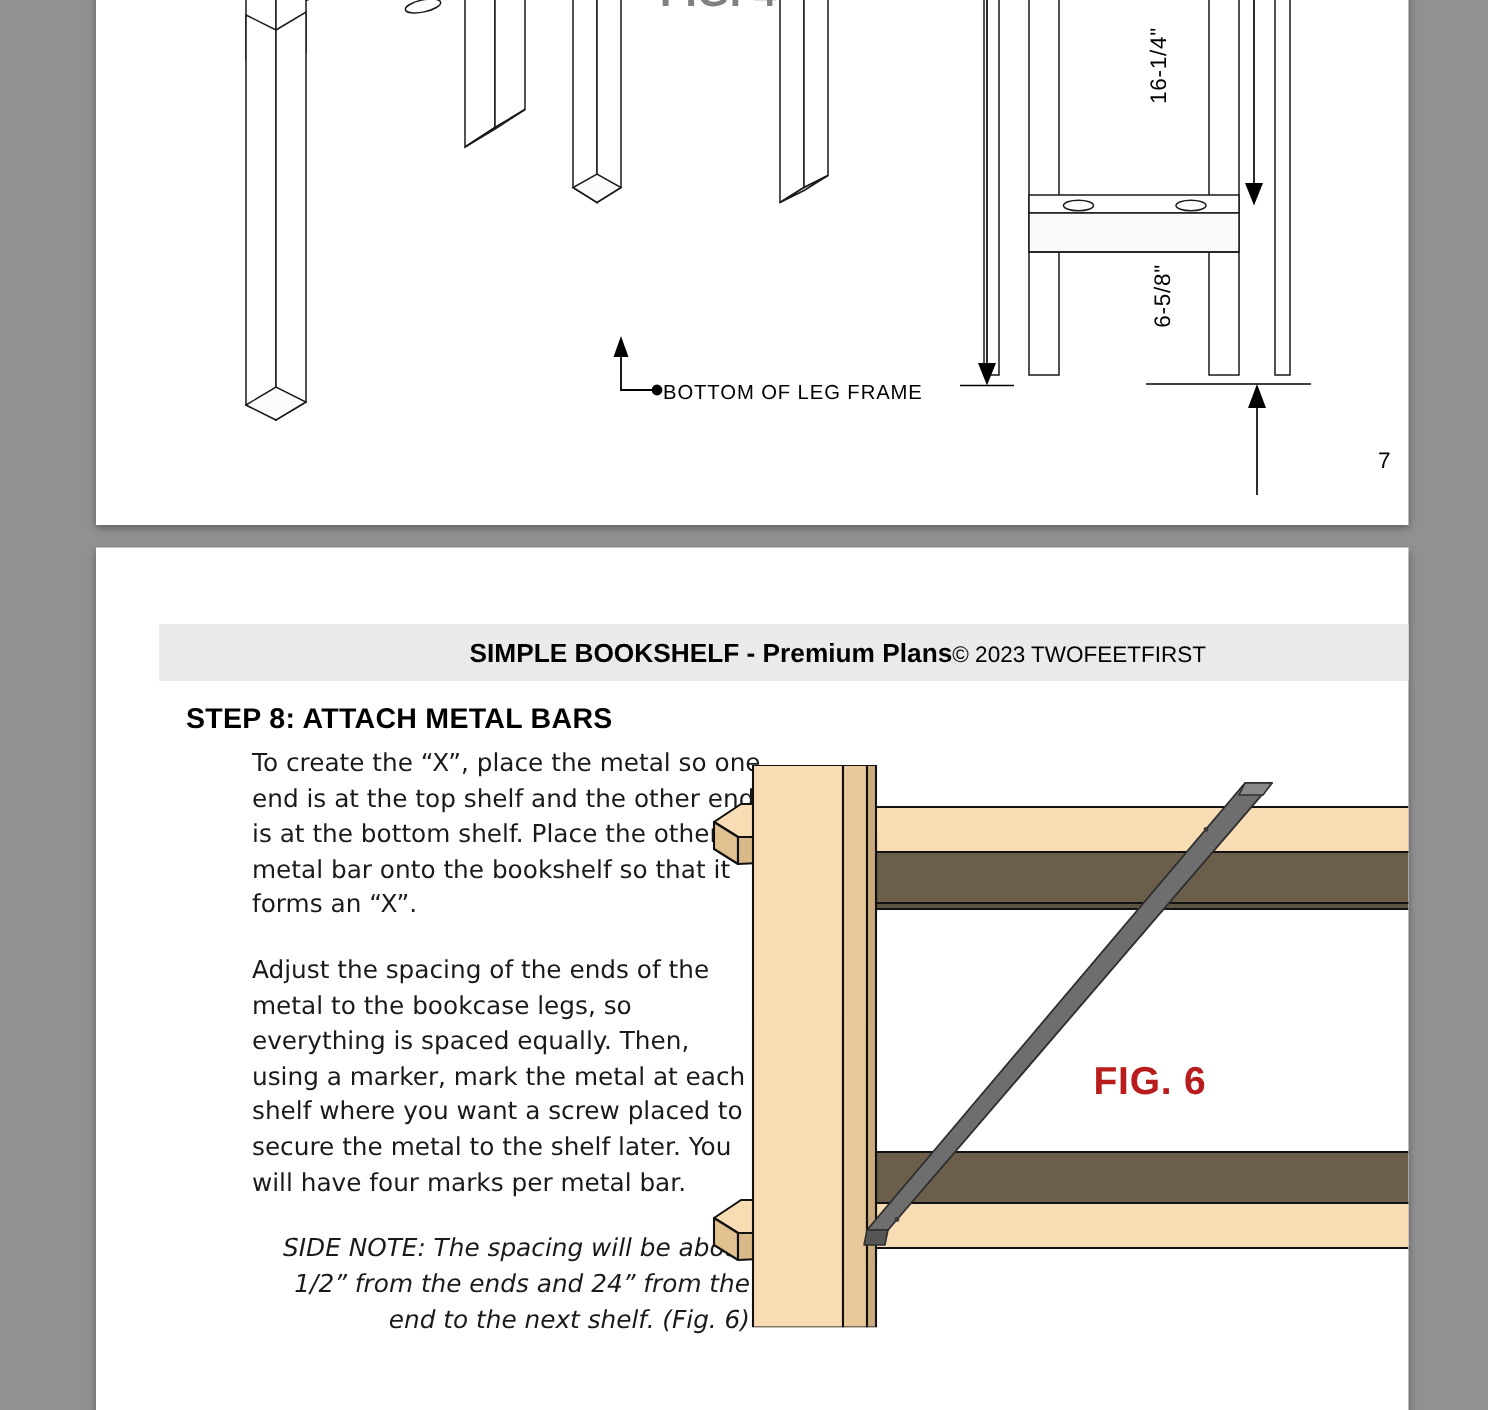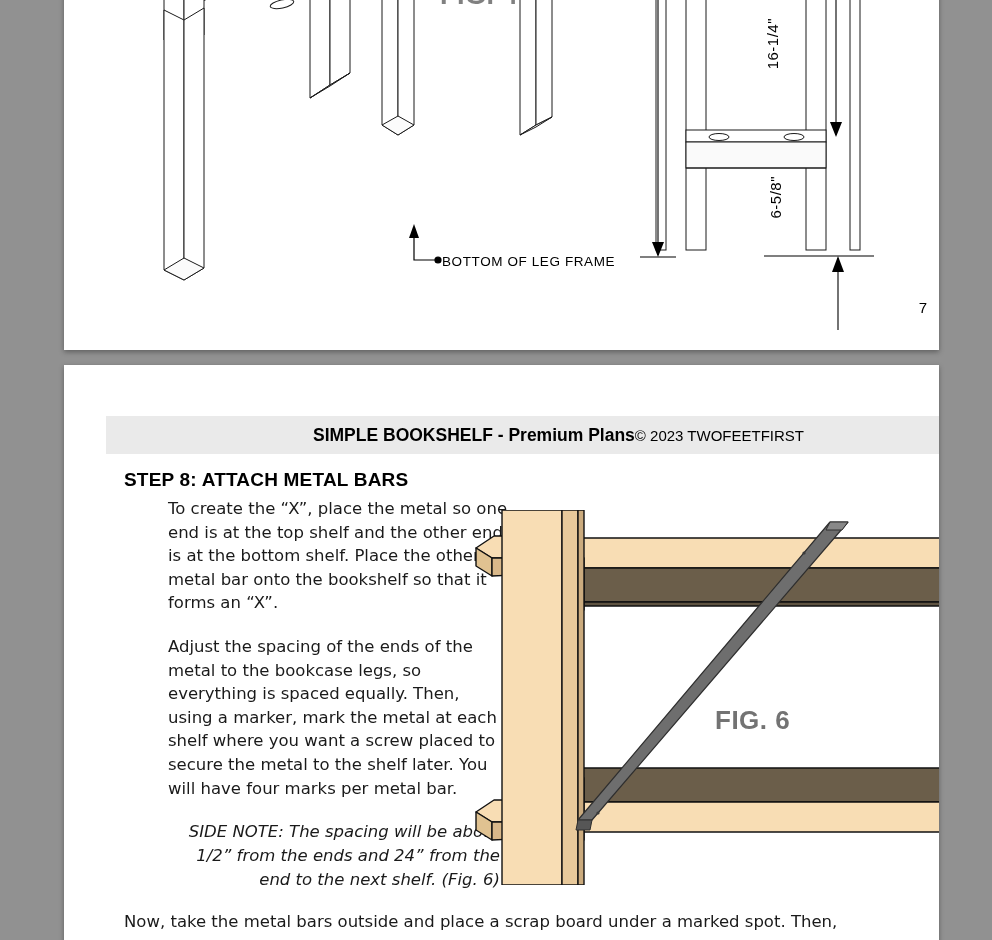--- a/index.html
+++ b/index.html
@@ -165,26 +165,26 @@
     position: absolute;
     left: 410px;
     top: 145px;
     width: 465px;
     height: 375px;
     overflow: hidden;
   }
 
   .fig6-label {
     position: absolute;
-    left: 241px;
+    left: 255px;
     top: 195px;
     font-family: "Liberation Sans", sans-serif;
     font-size: 26px;
     font-weight: bold;
-    color: #737373;
+    color: #b91c1c;
     letter-spacing: 0.5px;
   }
 </style>
 </head>
 <body>
 
 <div class="viewer">
 
   <div class="page" id="page-upper">
 
@@ -325,16 +325,15 @@
           <polygon points="356,12 374,12 368,20 352,20" fill="#888888" stroke="#2e2e2e" stroke-width="1"></polygon>
           <polygon points="104,310 118,310 116,320 102,320" fill="#565656" stroke="#2e2e2e" stroke-width="1"></polygon>
 
           <circle cx="330" cy="43" r="1.6" fill="#3a3a3a" stroke="none"></circle>
           <circle cx="124" cy="303" r="1.6" fill="#3a3a3a" stroke="none"></circle>
         </g>
       </svg>
       <div class="fig6-label">FIG. 6</div>
     </div>
 
-    <div class="bottom-para">Now, take the metal bars outside and place a scrap board under a marked spot. Then,</div>
   </div>
 
 </div>
 
 </body></html>

